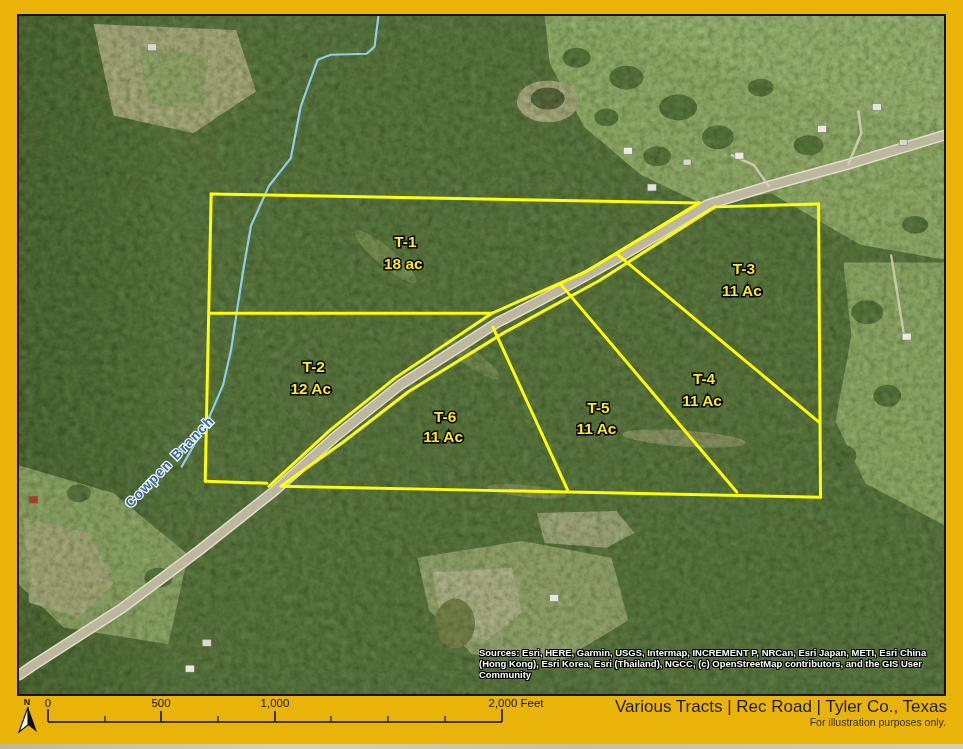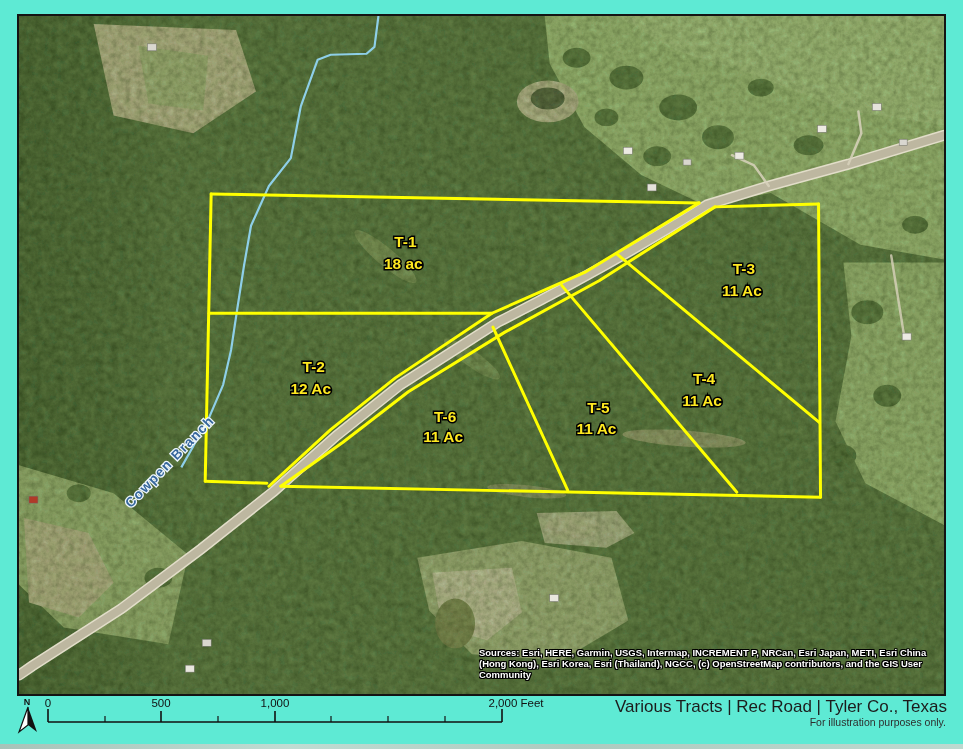--- a/index.html
+++ b/index.html
@@ -1,16 +1,16 @@
 <!DOCTYPE html>
 <html><head>
 <meta charset="utf-8">
 <style>
   html,body{margin:0;padding:0;background:#e8e8e8;}
-  .page{position:relative;width:963px;height:749px;background:#5eead4;overflow:hidden;
+  .page{position:relative;width:963px;height:749px;background:#eab308;overflow:hidden;
         font-family:"Liberation Sans",sans-serif;}
   .map-frame{position:absolute;left:17px;top:14px;width:929px;height:682px;
              border:2px solid #141414;box-sizing:border-box;background:#4d6a3a;}
   .map-frame svg{display:block;width:100%;height:100%;}
 
   
   text{font-family:"Liberation Sans",sans-serif;}
   .tract-label{fill:#ffe920;font-weight:bold;font-size:15.5px;
                stroke:#000;stroke-width:3px;paint-order:stroke;text-anchor:middle;}
   .stream-label{fill:#36679c;font-weight:bold;font-size:13.5px;letter-spacing:1.5px;

